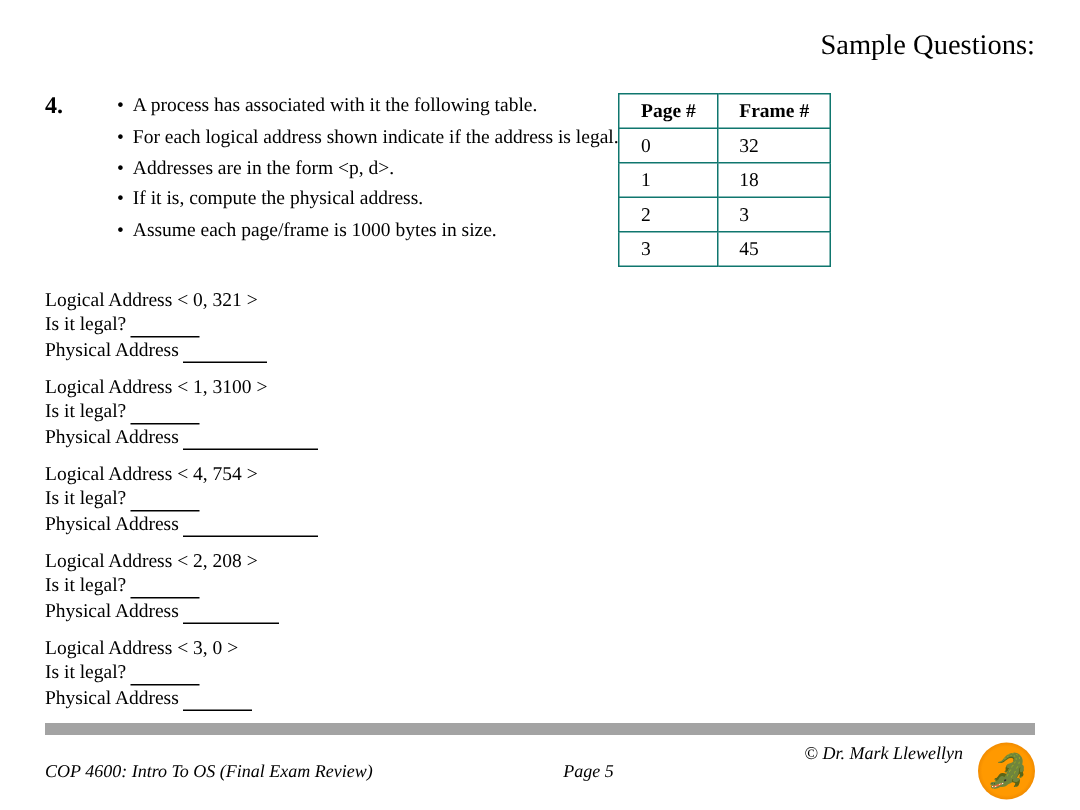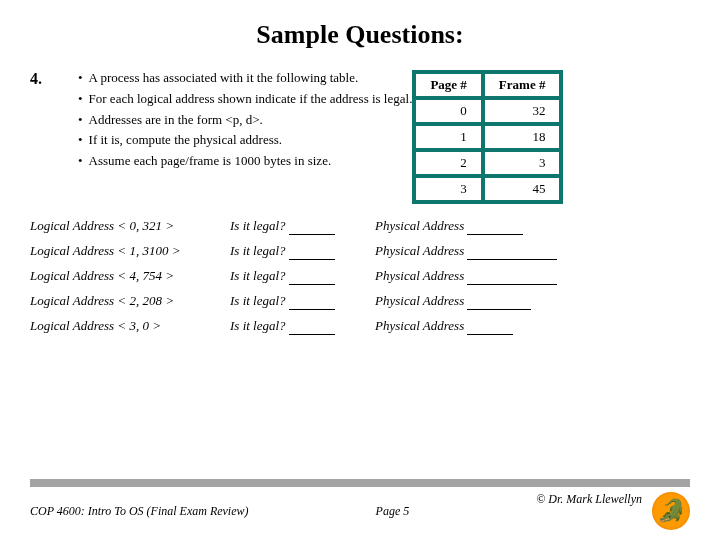--- a/index.html
+++ b/index.html
@@ -13,23 +13,23 @@
     }
     .page {
       width: 720px;
       height: 540px;
       background: #fff;
       padding: 20px 30px 10px 30px;
       display: flex;
       flex-direction: column;
     }
     .title {
-      text-align: center;
-      font-size: 26px;
-      font-weight: bold;
+      text-align: right;
+      font-size: 19px;
+      font-weight: normal;
       margin-bottom: 18px;
       color: #000;
     }
     .question-number {
       font-size: 16px;
       font-weight: bold;
       margin-right: 6px;
       float: left;
       margin-top: 2px;
     }
@@ -45,40 +45,39 @@
     }
     .right-section {
       min-width: 160px;
     }
     table.page-table {
       border-collapse: collapse;
       font-size: 13px;
       margin-top: 2px;
     }
     table.page-table th, table.page-table td {
-      border: 4px solid #0f766e;
+      border: 1px solid #0f766e;
       padding: 3px 14px;
-      text-align: right;
+      text-align: left;
     }
     table.page-table th {
       background: #fff;
       font-weight: bold;
     }
     .qa-section {
       margin-top: 14px;
       width: 100%;
     }
     .qa-row {
       display: flex;
-      flex-direction: row;
+      flex-direction: column;
       align-items: baseline;
       margin-bottom: 8px;
       font-size: 13px;
-      gap: 15px;
-      font-style: italic;
+      gap: 0;
     }
     .qa-logical {
       min-width: 185px;
       font-size: 13px;
     }
     .qa-legal {
       min-width: 130px;
       font-size: 13px;
     }
     .qa-physical {

